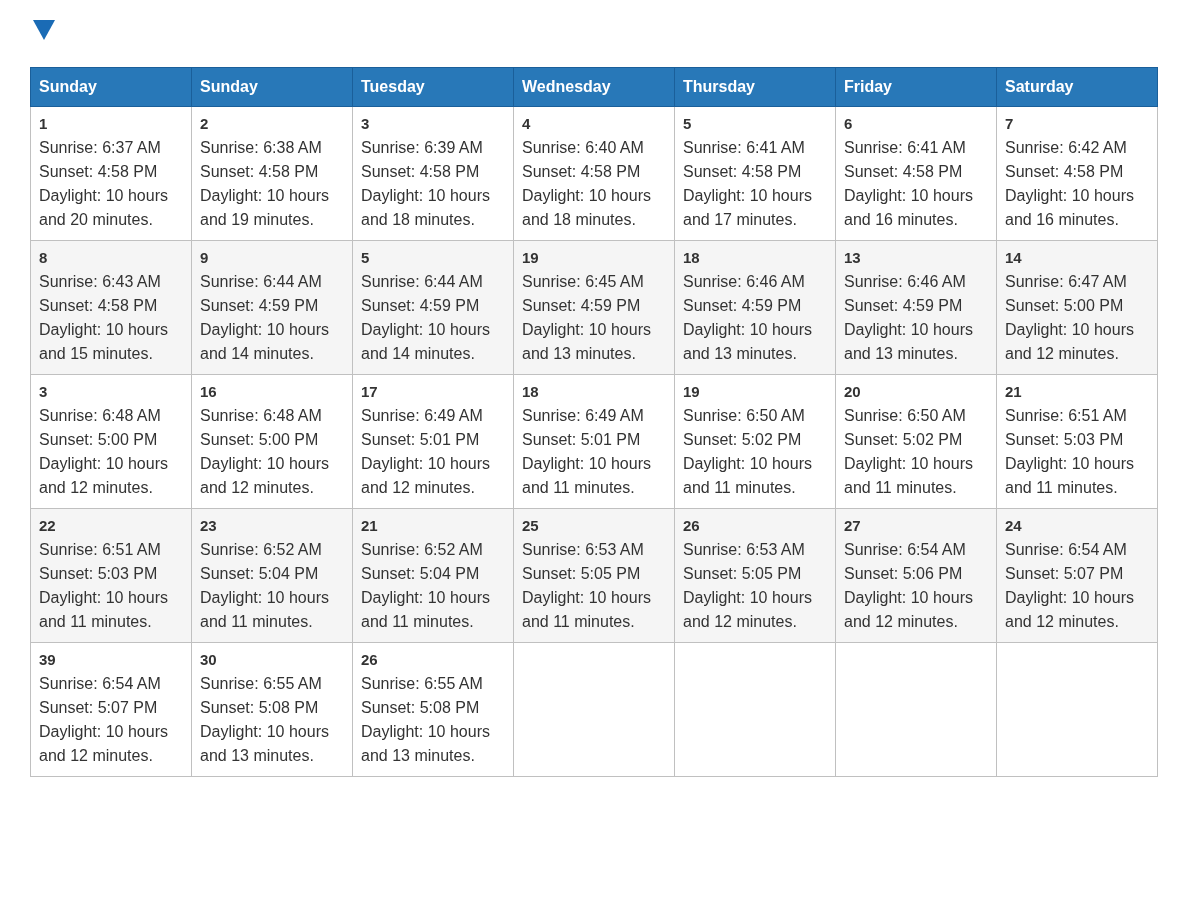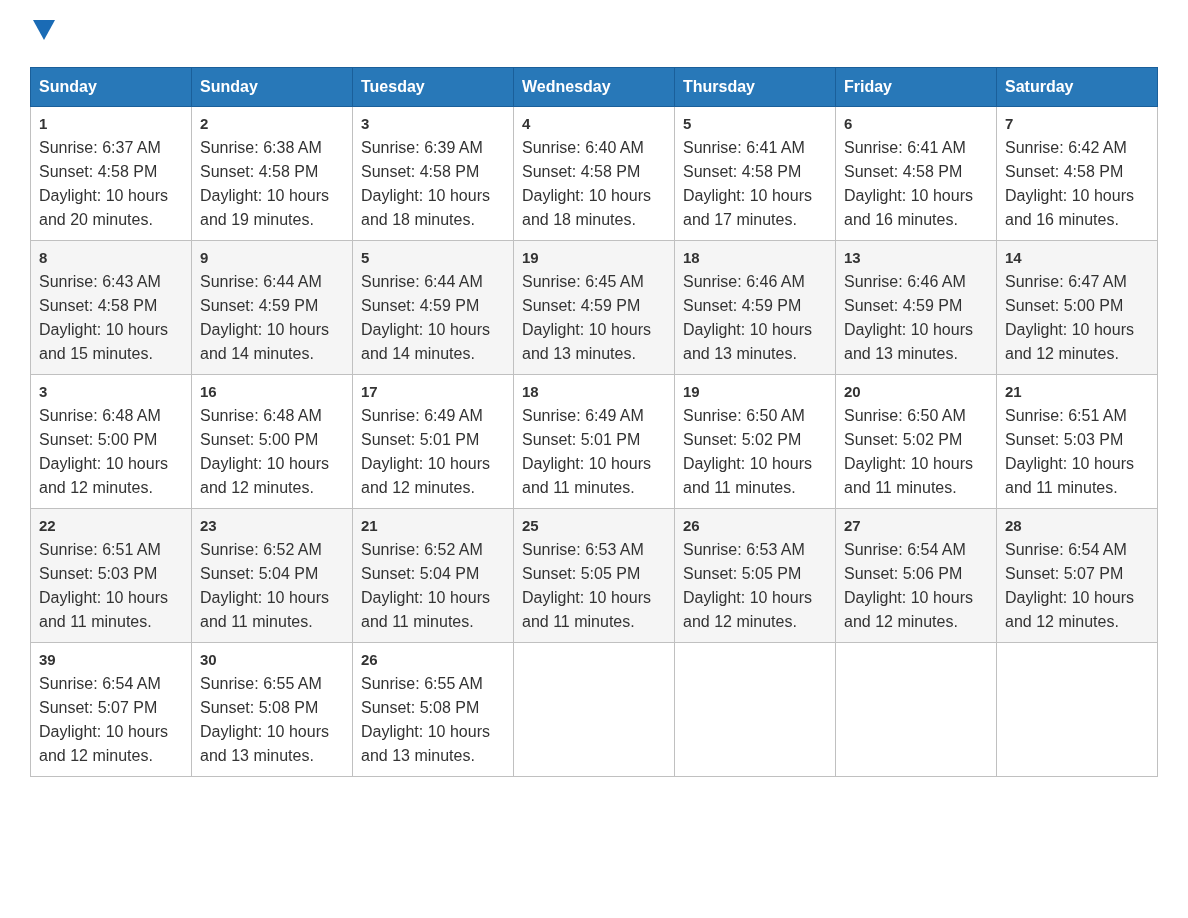--- a/index.html
+++ b/index.html
@@ -345,21 +345,21 @@
       </td>
         <td>
         <span class="day-number">27</span>
         <div class="day-info">
           Sunrise: 6:54 AM<br>
           Sunset: 5:06 PM<br>
           Daylight: 10 hours and 12 minutes.
         </div>
       </td>
         <td>
-        <span class="day-number">28</span>
+        <span class="day-number">24</span>
         <div class="day-info">
           Sunrise: 6:54 AM<br>
           Sunset: 5:07 PM<br>
           Daylight: 10 hours and 12 minutes.
         </div>
       </td>
       </tr>
       <tr>
         <td>
         <span class="day-number">39</span>

